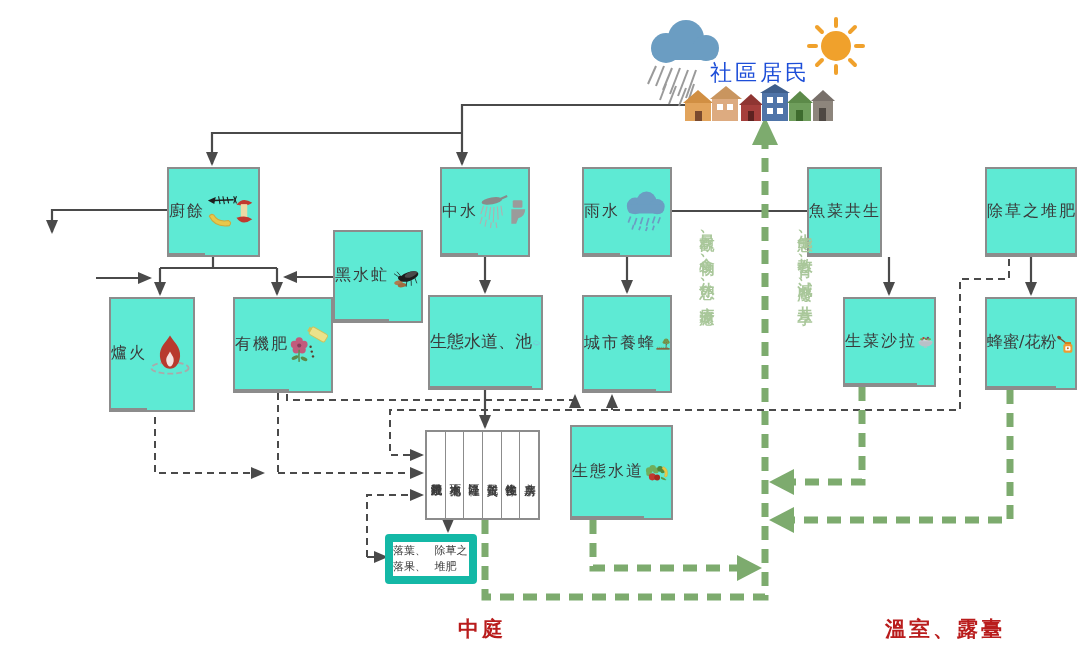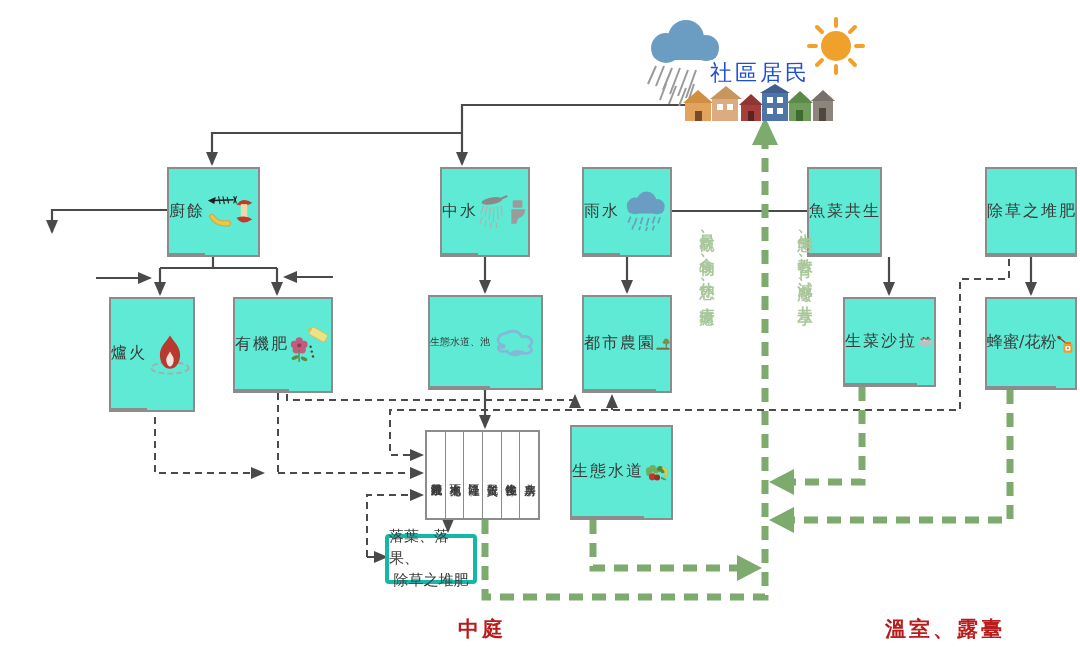--- a/index.html
+++ b/index.html
@@ -14,22 +14,22 @@
   .node-icon{flex:1;display:flex;align-items:center;justify-content:center;overflow:hidden;}
   .vtext{position:absolute;writing-mode:vertical-rl;text-orientation:upright;
         font-size:15px;letter-spacing:3px;color:#a9c79a;font-weight:bold;}
   .benefits{position:absolute;left:425px;top:430px;width:115px;height:90px;background:#fff;
         border:2px solid #8c8c8c;box-sizing:border-box;display:flex;}
   .bcol{flex:1;border-right:1.5px solid #8c8c8c;display:flex;align-items:center;justify-content:center;
         writing-mode:vertical-rl;text-orientation:upright;font-size:11.5px;color:#3a3a3a;
         line-height:1;overflow:hidden;}
   .bcol:last-child{border-right:none;}
   .compost{position:absolute;left:385px;top:534px;width:92px;height:50px;background:#fff;
-        border:4px solid #14b8a6;border-radius:4px;box-sizing:border-box;display:flex;
-        flex-direction:column;align-items:center;justify-content:center;font-size:15px;
+        border:8px solid #14b8a6;border-radius:4px;box-sizing:border-box;display:flex;
+        flex-direction:row;align-items:center;justify-content:center;font-size:11px;
         color:#3a3a3a;line-height:1.45;}
   .zone{position:absolute;font-size:21px;font-weight:bold;color:#b91c1c;letter-spacing:3px;}
   .community{position:absolute;left:710px;top:58px;font-size:22px;font-weight:normal;
         color:#1d4ed8;letter-spacing:3px;}
 </style>
 </head>
 <body>
 
 <div id="canvas">
 
@@ -263,20 +263,39 @@
         </g>
         <circle cx="52" cy="28" r="4" fill="#8a3b5a"></circle>
         <path d="M52,34 Q50,46 51,54" stroke="#5c8a49" stroke-width="2.5" fill="none"></path>
         <ellipse cx="45" cy="47" rx="5" ry="2.5" fill="#5c8a49" transform="rotate(-25 45 47)"></ellipse>
         <ellipse cx="58" cy="49" rx="5" ry="2.5" fill="#5c8a49" transform="rotate(25 58 49)"></ellipse>
       </svg>
     </div>
   </div>
 
 
+  <div class="node" style="left:333px;top:230px;width:90px;height:93px">
+    <div class="node-title">黑水虻</div>
+    <div class="node-icon">
+      <svg width="74" height="54" viewBox="0 0 74 54">
+        <ellipse cx="22" cy="40" rx="10" ry="5" fill="#b07a4e" transform="rotate(-12 22 40)"></ellipse>
+        <ellipse cx="30" cy="46" rx="10" ry="5" fill="#a06b40" transform="rotate(-8 30 46)"></ellipse>
+        <g transform="rotate(-20 46 26)">
+          <ellipse cx="46" cy="26" rx="23" ry="10" fill="#1d1d1d"></ellipse>
+          <ellipse cx="52" cy="23" rx="15" ry="6" fill="#4a4a4a"></ellipse>
+          <circle cx="26" cy="22" r="5" fill="#1d1d1d"></circle>
+          <line x1="23" y1="18" x2="16" y2="8" stroke="#1d1d1d" stroke-width="1.6"></line>
+          <line x1="28" y1="17" x2="24" y2="6" stroke="#1d1d1d" stroke-width="1.6"></line>
+          <line x1="38" y1="34" x2="32" y2="46" stroke="#1d1d1d" stroke-width="1.6"></line>
+          <line x1="48" y1="36" x2="44" y2="48" stroke="#1d1d1d" stroke-width="1.6"></line>
+          <line x1="58" y1="34" x2="58" y2="47" stroke="#1d1d1d" stroke-width="1.6"></line>
+        </g>
+      </svg>
+    </div>
+  </div>
 
   <div class="node" style="left:109px;top:297px;width:86px;height:115px">
     <div class="node-title">爐火</div>
     <div class="node-icon">
       <svg width="64" height="58" viewBox="0 0 64 58">
         <ellipse cx="32" cy="47" rx="26" ry="8" fill="none" stroke="#aaa" stroke-width="2.5" stroke-dasharray="8 4"></ellipse>
         <path d="M32,2 C38,12 47,18 46,31 C45,42 39,48 32,48 C25,48 19,42 18,31 C17,18 26,12 32,2 Z" fill="#b8392e"></path>
         <path d="M32,24 C35,30 38,32 37,38 C36,43 34,45 32,45 C30,45 28,43 27,38 C26,32 29,30 32,24 Z" fill="#fff" opacity="0.85"></path>
       </svg>
     </div>
@@ -302,32 +321,32 @@
         </g>
         <circle cx="17" cy="31" r="3.5" fill="#8a3b5a"></circle>
         <path d="M17,38 Q16,50 17,58" stroke="#5c8a49" stroke-width="2.5" fill="none"></path>
         <ellipse cx="10" cy="51" rx="6" ry="3" fill="#5c8a49" transform="rotate(-25 10 51)"></ellipse>
         <ellipse cx="25" cy="53" rx="6" ry="3" fill="#5c8a49" transform="rotate(25 25 53)"></ellipse>
       </svg>
     </div>
   </div>
 
   <div class="node" style="left:428px;top:295px;width:115px;height:95px">
-    <div class="node-title" style="letter-spacing:0;font-size:10px">生態水道、池</div>
+    <div class="node-title" style="letter-spacing:0;font-size:17px">生態水道、池</div>
     <div class="node-icon">
       <svg width="96" height="58" viewBox="0 0 96 58">
         <path d="M32,10 C16,12 10,24 20,32 C10,38 18,48 32,44 C36,52 52,54 58,47 C74,52 84,44 74,35 C86,26 74,14 60,17 C54,6 40,4 32,10 Z" fill="none" stroke="#85b7d9" stroke-width="5"></path>
         <ellipse cx="22" cy="35" rx="7" ry="5" fill="#85b7d9"></ellipse>
         <ellipse cx="52" cy="47" rx="13" ry="5" fill="#85b7d9"></ellipse>
       </svg>
     </div>
   </div>
 
   <div class="node" style="left:582px;top:295px;width:90px;height:98px">
-    <div class="node-title">都市農園</div>
+    <div class="node-title">城市養蜂</div>
     <div class="node-icon">
       <svg width="72" height="62" viewBox="0 0 72 62">
         <rect x="50" y="22" width="4" height="30" fill="#7a4a2e"></rect>
         <line x1="52" y1="32" x2="44" y2="24" stroke="#7a4a2e" stroke-width="3"></line>
         <line x1="52" y1="36" x2="61" y2="28" stroke="#7a4a2e" stroke-width="3"></line>
         <g fill="#6f9e50">
           <circle cx="52" cy="16" r="13"></circle>
             <circle cx="43" cy="22" r="9"></circle>
             <circle cx="61" cy="22" r="9"></circle>
         </g>

